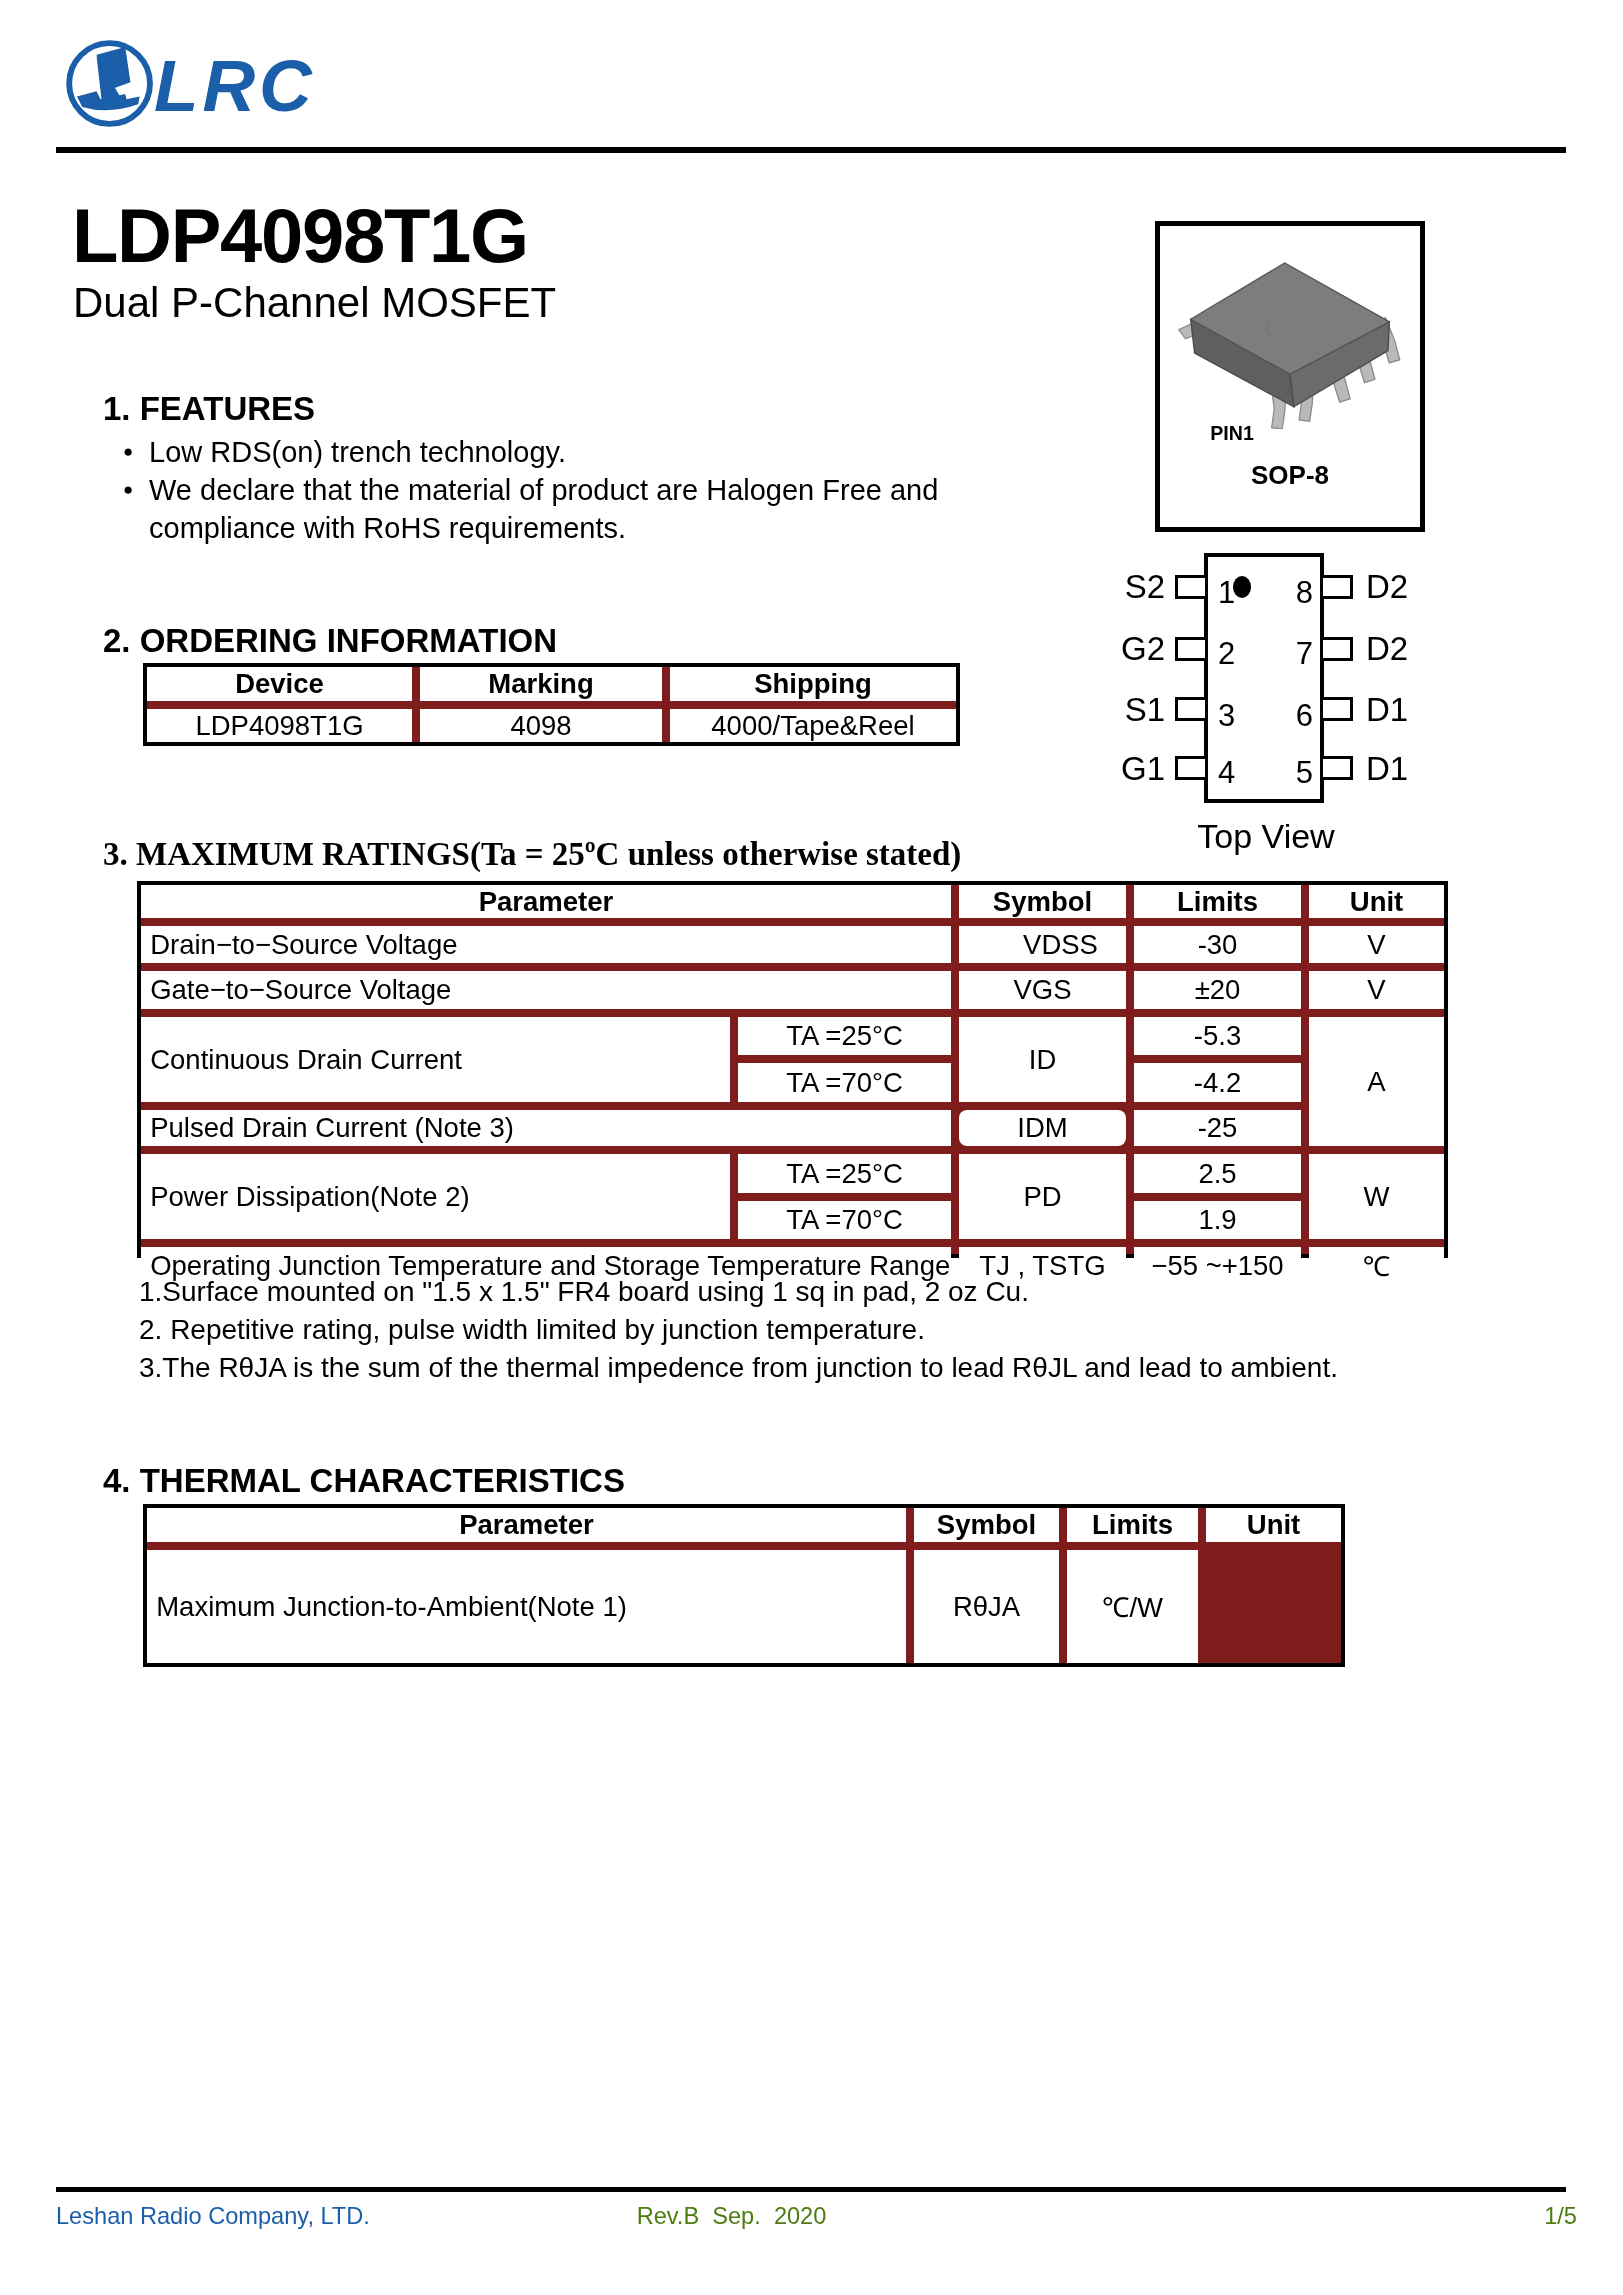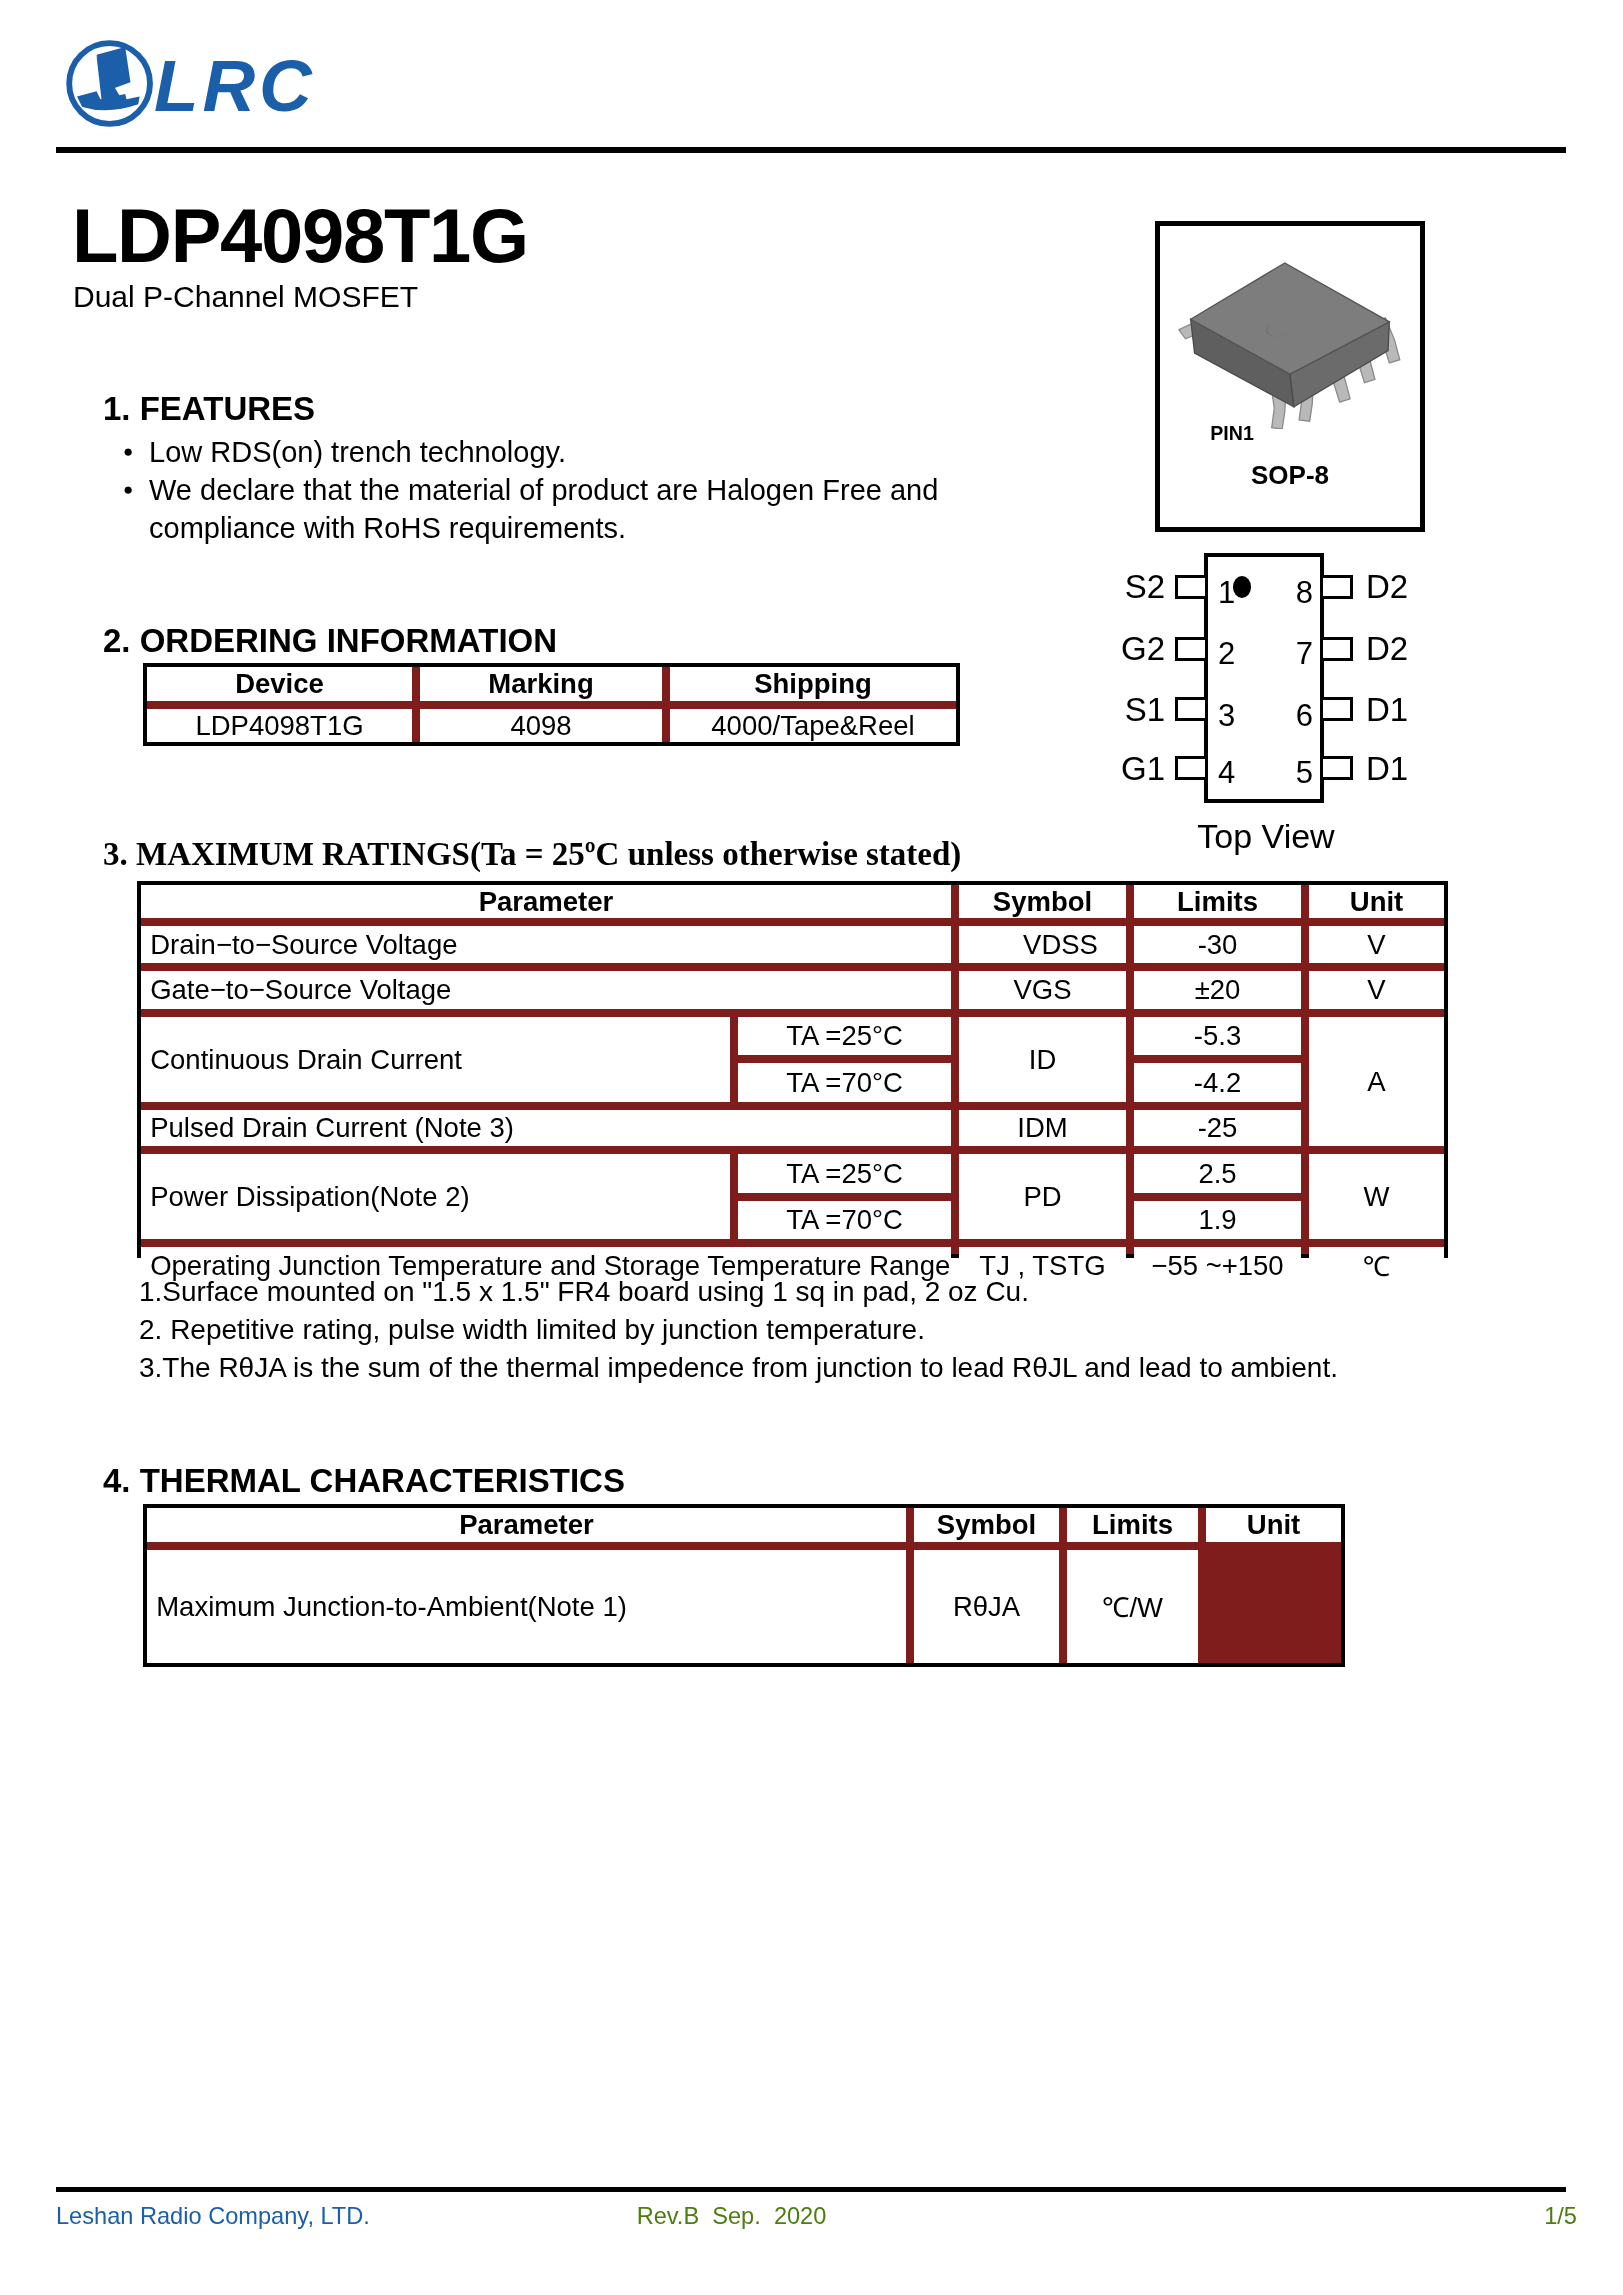--- a/index.html
+++ b/index.html
@@ -5,21 +5,21 @@
   html,body{margin:0;padding:0;background:#e8e8e8;}
   .page{
     position:relative; width:1623px; height:2295px; background:#ffffff;
     font-family:"Liberation Sans", sans-serif; color:#000; overflow:hidden;
   }
   
   .toprule{position:absolute; left:56px; top:147px; width:1510px; height:5.9px; background:#000;}
   .logo-svg{position:absolute; left:62px; top:34px; width:262px; height:101px;}
   
   .doc-title{position:absolute; left:72px; top:194px; font-size:76px; font-weight:bold; letter-spacing:-1.3px; line-height:1.1;}
-  .doc-subtitle{position:absolute; left:73px; top:280px; font-size:30px; line-height:1.1;}
+  .doc-subtitle{position:absolute; left:73px; top:280px; font-size:42px; line-height:1.1;}
   .sec-heading{position:absolute; font-size:33px; font-weight:bold; line-height:1.15; white-space:nowrap;}
   
   .features-list{position:absolute; left:123px; top:433px; font-size:29px;}
   .feature-row{display:flex; align-items:flex-start;}
   .feature-dot{font-size:17px; line-height:38px; width:26px; flex:none;}
   .feature-text{line-height:38px;}
   
   .grid-table{position:absolute; display:grid; background:#7f1d1d; border:4.6px solid #000; gap:8px; box-sizing:border-box;}
   .cell{background:#fff; display:flex; align-items:center; justify-content:center; font-size:27.5px; text-align:center;}
   .cell.hdr{font-weight:bold;}
@@ -166,21 +166,21 @@
 
     <div class="cell left" style="grid-column:1; grid-row:4/6;">Continuous Drain Current</div>
     <div class="cell" style="grid-column:2; grid-row:4;">TA =25°C</div>
     <div class="cell" style="grid-column:3; grid-row:4/6;">ID</div>
     <div class="cell" style="grid-column:4; grid-row:4;">-5.3</div>
     <div class="cell" style="grid-column:5; grid-row:4/7;">A</div>
     <div class="cell" style="grid-column:2; grid-row:5;">TA =70°C</div>
     <div class="cell" style="grid-column:4; grid-row:5;">-4.2</div>
 
     <div class="cell left" style="grid-column:1/3; grid-row:6;">Pulsed Drain Current (Note 3)</div>
-    <div class="cell" style="grid-column:3; grid-row:6;">IDM</div>
+    <div class="cell" style="grid-column:3; grid-row:6;border-radius:8px;">IDM</div>
     <div class="cell" style="grid-column:4; grid-row:6;">-25</div>
 
     <div class="cell left" style="grid-column:1; grid-row:7/9;">Power Dissipation(Note 2)</div>
     <div class="cell" style="grid-column:2; grid-row:7;">TA =25°C</div>
     <div class="cell" style="grid-column:3; grid-row:7/9;">PD</div>
     <div class="cell" style="grid-column:4; grid-row:7;">2.5</div>
     <div class="cell" style="grid-column:5; grid-row:7/9;">W</div>
     <div class="cell" style="grid-column:2; grid-row:8;">TA =70°C</div>
     <div class="cell" style="grid-column:4; grid-row:8;">1.9</div>
 

